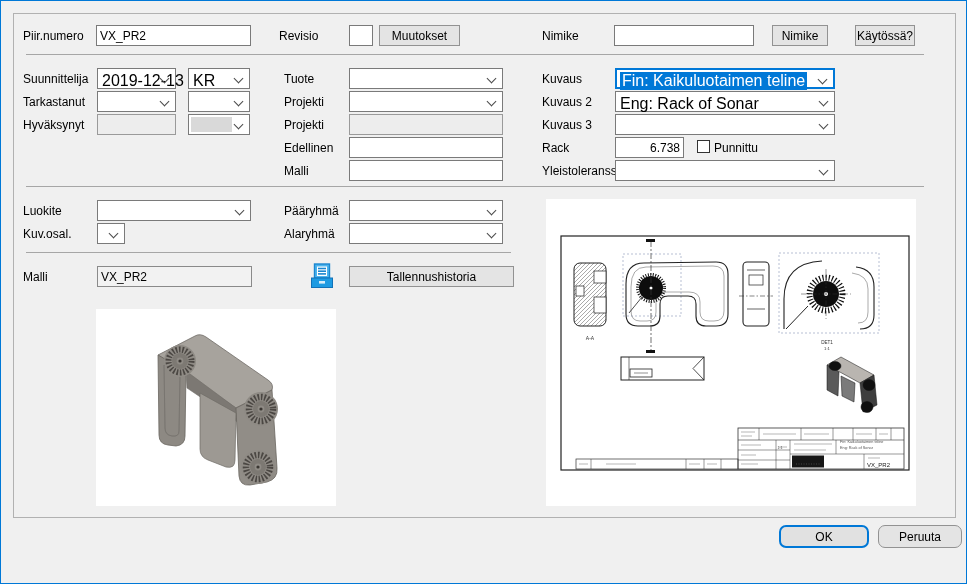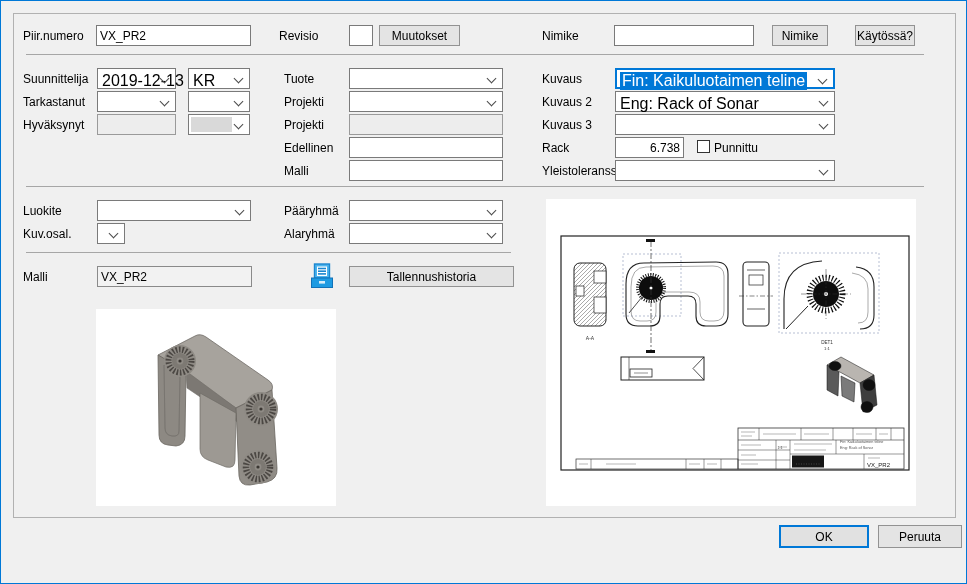--- a/index.html
+++ b/index.html
@@ -18,21 +18,21 @@
   .tb{position:absolute;height:21px;box-sizing:border-box;border:1px solid #7a7a7a;background:#fff;font-family:inherit;font-size:12px;padding:0 3px;color:#000;}
   .tb.ro{background:#ededed;border-color:#9a9a9a;}
   .tb.right{text-align:right;}
   .combo{position:absolute;height:21px;box-sizing:border-box;border:1px solid #7a7a7a;background:#fff;cursor:default;}
   .combo .cv{position:absolute;left:4px;top:3px;font-size:16px;white-space:nowrap;color:#000;}
   .combo .chev{position:absolute;right:7px;top:6px;width:6px;height:6px;border-right:1.6px solid #4a4a4a;border-bottom:1.6px solid #4a4a4a;transform:rotate(45deg);}
   .combo.focused{border:2px solid var(--accent);}
   .combo.focused .cv{top:2px;left:3px;background:var(--accent);color:#fff;padding:0 2px;}
   .combo.dis::before{content:"";position:absolute;left:2px;top:2px;right:17px;bottom:2px;background:#d9d9d9;}
   .btn{position:absolute;height:21px;box-sizing:border-box;background:#e4e4e4;border:1px solid #929292;font-family:inherit;font-size:12px;color:#000;padding:0;cursor:pointer;}
-  .btn.big{height:23px;}
+  .btn.big{height:23px;border-radius:7px;}
   .btn.default{border:2px solid var(--accent);background:#e1e1e1;}
   .chk{position:absolute;width:13px;height:13px;appearance:none;-webkit-appearance:none;border:1px solid #333;background:#fff;margin:0;}
   .preview{position:absolute;background:#fff;}
   .drawer-icon{position:absolute;cursor:pointer;}
 </style>
 </head>
 <body>
 
 <div class="dialog">
 

